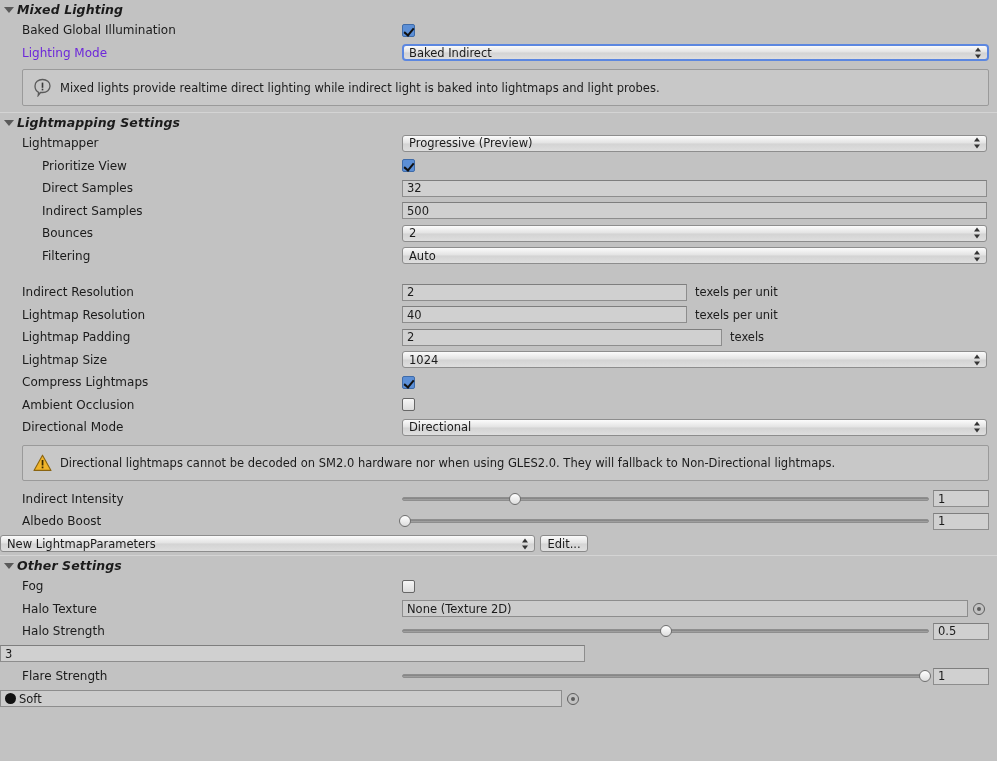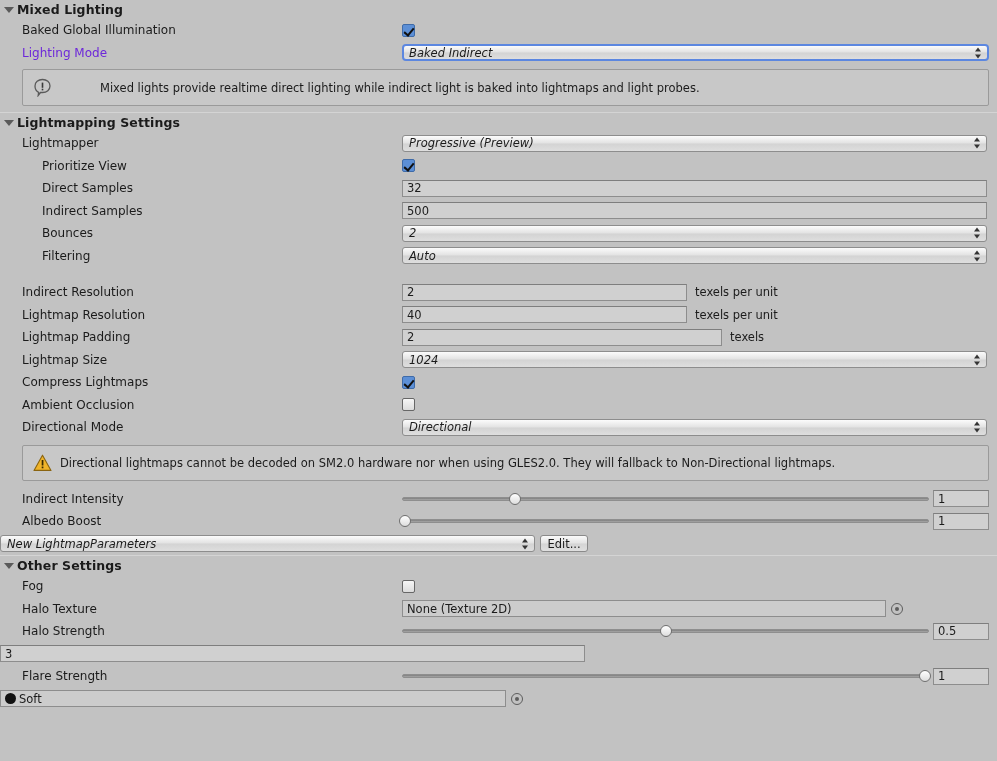--- a/index.html
+++ b/index.html
@@ -20,20 +20,21 @@
     border-bottom: 1px solid #d4d4d4;
     margin: 0;
   }
   .section-header {
     display: flex; align-items: center;
     height: 19px;
     padding-left: 4px;
     font-weight: bold;
     font-size: 12.5px;
     letter-spacing: .1px;
+    font-style: italic;
   }
   .tri {
     width: 0; height: 0;
     border-left: 5px solid transparent;
     border-right: 5px solid transparent;
     border-top: 6px solid #5a5a5a;
     margin-right: 3px;
     flex: 0 0 auto;
   }
 
@@ -79,21 +80,20 @@
     height: 17px;
     border: 1px solid #8d8d8d;
     border-radius: 3px;
     background: linear-gradient(#fbfbfb 0%, #e2e2e2 48%, #d3d3d3 52%, #dedede 100%);
     display: flex; align-items: center;
     padding: 0 18px 0 6px;
     position: relative;
     font-size: 11.5px;
     white-space: nowrap;
     overflow: hidden;
-    font-style: italic;
   }
   .popup.focus { border: 2px solid #5c87e0; border-radius: 4px; padding-left: 5px; }
   .popup .arrows {
     position: absolute; right: 5px; top: 50%;
     transform: translateY(-50%);
     width: 7px; height: 11px;
   }
   .popup .arrows::before, .popup .arrows::after {
     content: ""; position: absolute; left: 0;
     width: 0; height: 0;
@@ -215,21 +215,21 @@
       <div class="lbl indent1 blue">Lighting Mode</div>
       <div class="field-area">
         <div class="popup focus" style="width:587px">
           <span>Baked Indirect</span>
           <span class="arrows"></span>
         </div>
       </div>
     </div>
 
     <div style="padding:5px 8px 6px 22px;">
-      <div class="helpbox" style="height:37px;gap:40px;">
+      <div class="helpbox" style="height:37px;">
         <span class="icon-info">
           <svg width="19" height="19" viewBox="0 0 19 19">
             <path d="M9.5 1.5 C13.8 1.5 17 4.3 17 8 C17 11.7 13.8 14.5 9.5 14.5 L7.5 14.5 L5.2 17.5 L5.6 14.3 C3.2 13.2 2 10.8 2 8 C2 4.3 5.2 1.5 9.5 1.5 Z" fill="none" stroke="#5a5a5a" stroke-width="1.3"></path>
             <rect x="8.7" y="4.6" width="1.6" height="5.2" fill="#3a3a3a"></rect>
             <rect x="8.7" y="10.7" width="1.6" height="1.7" fill="#3a3a3a"></rect>
           </svg>
         </span>
         <span class="txtline">Mixed lights provide realtime direct lighting while indirect light is baked into lightmaps and light probes.</span>
       </div>
     </div>
@@ -425,21 +425,21 @@
     <div class="row">
       <div class="lbl indent1">Fog</div>
       <div class="field-area">
         <div class="cb"></div>
       </div>
     </div>
 
     <div class="row">
       <div class="lbl indent1">Halo Texture</div>
       <div class="field-area">
-        <div class="objfield" style="width:484px">
+        <div class="objfield" style="width:566px">
           <span>None (Texture 2D)</span>
         </div>
         <span class="picker"></span>
       </div>
     </div>
 
     <div class="row">
       <div class="lbl indent1">Halo Strength</div>
       <div class="field-area">
         <div class="slider" style="width:527px">
@@ -468,21 +468,21 @@
           <div class="knob" style="left:99.2%"></div>
         </div>
         <div class="txt" style="width:56px;margin-left:4px;">
           <span>1</span>
         </div>
       </div>
     </div>
 
     <div class="row">
       <div class="field-area">
-        <div class="objfield" style="width:506px">
+        <div class="objfield" style="width:562px">
           <span class="dot"></span>
           <span>Soft</span>
         </div>
         <span class="picker"></span>
       </div>
     </div>
   </div>
 
 </div>
 

